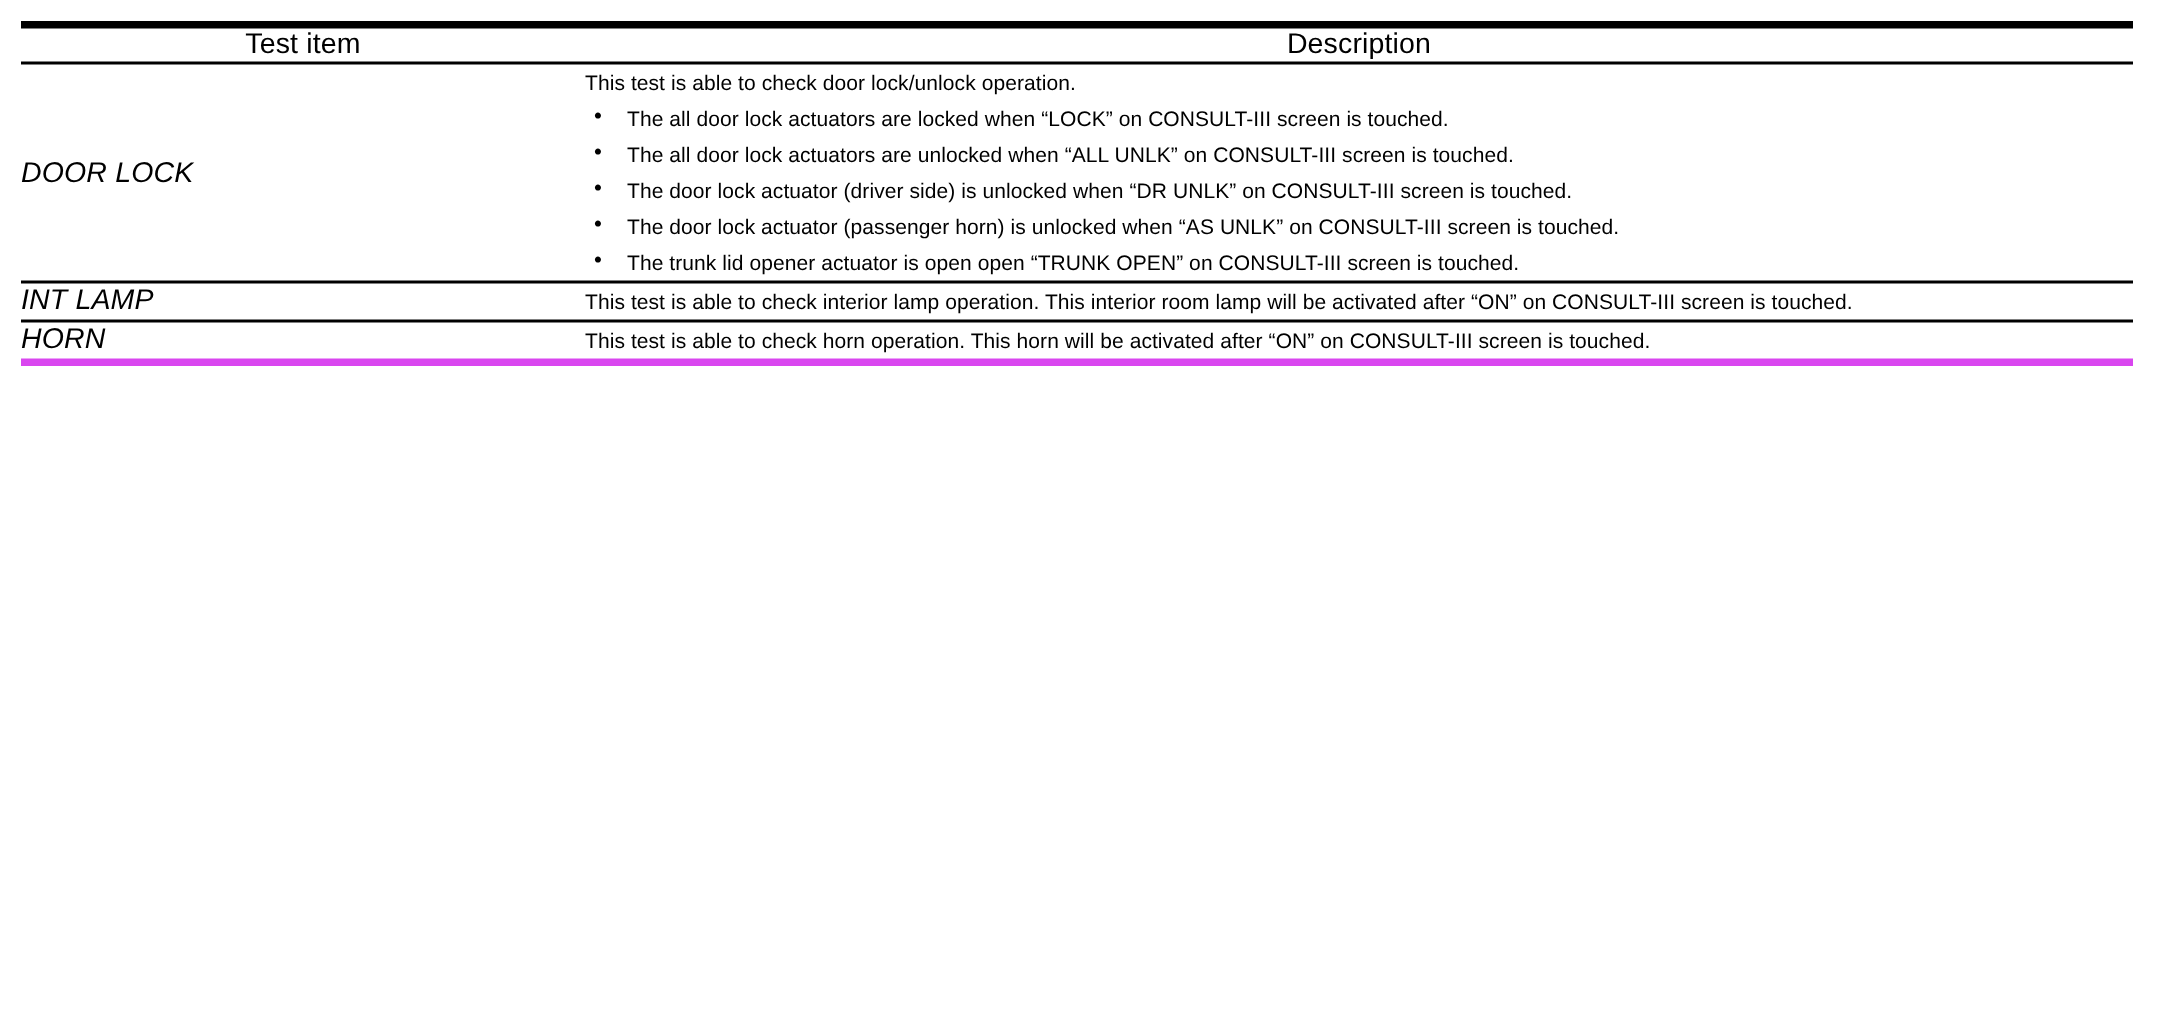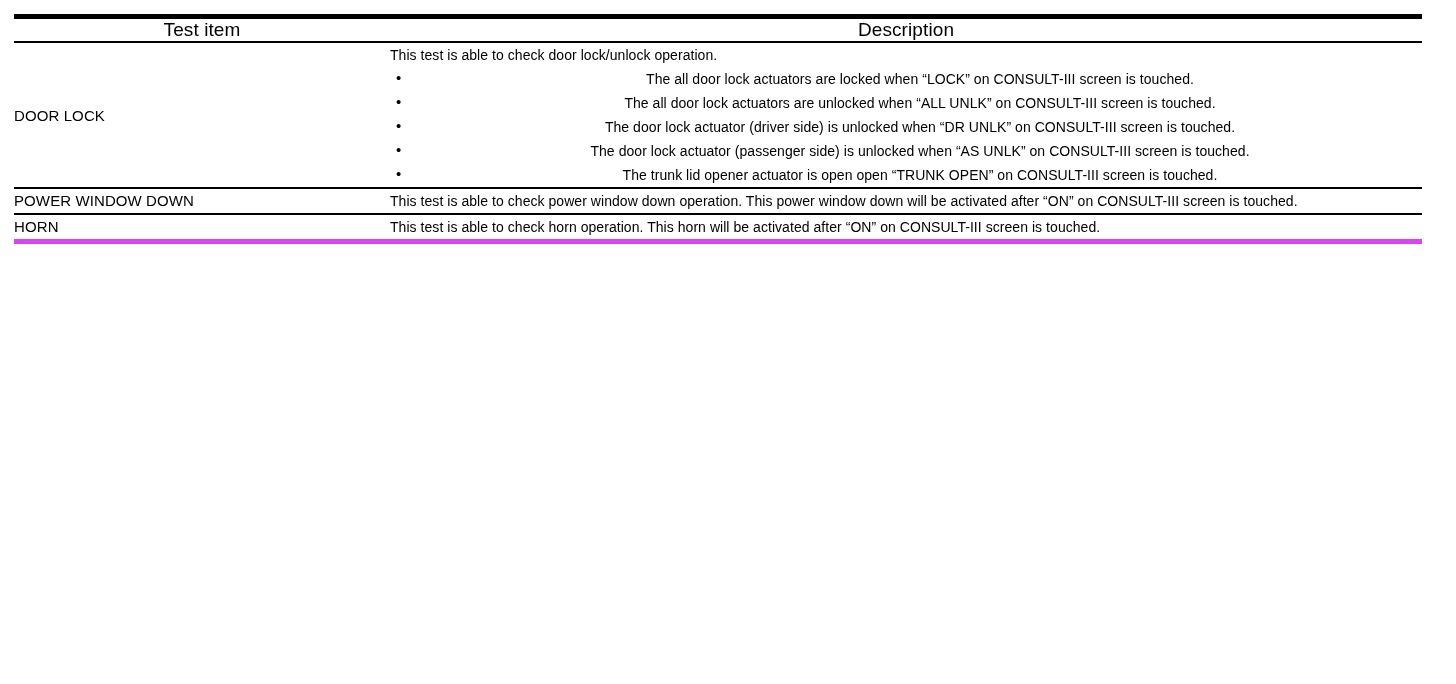--- a/index.html
+++ b/index.html
@@ -56,24 +56,25 @@
     text-align: center;
     font-size: 19px;
     line-height: 22px;
     padding: 10px 8px 12px 8px;
     font-weight: normal;
     letter-spacing: 0.1px;
   }
 
   
   .item-cell {
-    font-size: 15px;
+    font-size: 19px;
     line-height: 23px;
     padding: 12px 10px 12px 16px;
     letter-spacing: 0.1px;
+    font-style: italic;
   }
   .item-cell.vcenter {
     vertical-align: middle;
   }
 
   .desc-cell {
     font-size: 14px;
     line-height: 24px;
     padding: 12px 14px 12px 16px;
     letter-spacing: 0.05px;
@@ -85,21 +86,20 @@
 
   ul.bullets {
     list-style: none;
     margin: 0;
     padding: 0;
   }
   ul.bullets li {
     position: relative;
     padding-left: 28px;
     margin: 0;
-    text-align: center;
   }
   ul.bullets li::before {
     content: "\2022";
     position: absolute;
     left: 6px;
     top: -1px;
     font-size: 15px;
     line-height: 24px;
   }
 
@@ -133,34 +133,34 @@
     <tbody>
 
       <tr class="rule-thin-bottom row-doorlock">
         <td class="item-cell divider vcenter">DOOR LOCK</td>
         <td class="desc-cell">
           <p class="desc-lead">This test is able to check door lock/unlock operation.</p>
           <ul class="bullets">
             <li>The all door lock actuators are locked when “LOCK” on CONSULT-III screen is touched.</li>
             <li>The all door lock actuators are unlocked when “ALL UNLK” on CONSULT-III screen is touched.</li>
             <li>The door lock actuator (driver side) is unlocked when “DR UNLK” on CONSULT-III screen is touched.</li>
-            <li>The door lock actuator (passenger side) is unlocked when “AS UNLK” on CONSULT-III screen is touched.</li>
+            <li>The door lock actuator (passenger horn) is unlocked when “AS UNLK” on CONSULT-III screen is touched.</li>
             <li>The trunk lid opener actuator is open open “TRUNK OPEN” on CONSULT-III screen is touched.</li>
           </ul>
         </td>
       </tr>
 
+      <tr class="rule-thin-bottom">
+        <td class="item-cell divider">INT LAMP</td>
+        <td class="desc-cell">
+          <p class="desc-para">This test is able to check interior lamp operation. This interior room lamp will be activated after “ON” on CONSULT-III screen is touched.</p>
+        </td>
+      </tr>
 
 
-      <tr class="rule-thin-bottom">
-        <td class="item-cell divider">POWER WINDOW DOWN</td>
-        <td class="desc-cell">
-          <p class="desc-para">This test is able to check power window down operation. This power window down will be activated after “ON” on CONSULT-III screen is touched.</p>
-        </td>
-      </tr>
 
 
       <tr class="rule-thick-bottom">
         <td class="item-cell divider">HORN</td>
         <td class="desc-cell">
           <p class="desc-para">This test is able to check horn operation. This horn will be activated after “ON” on CONSULT-III screen is touched.</p>
         </td>
       </tr>
 
     </tbody>

